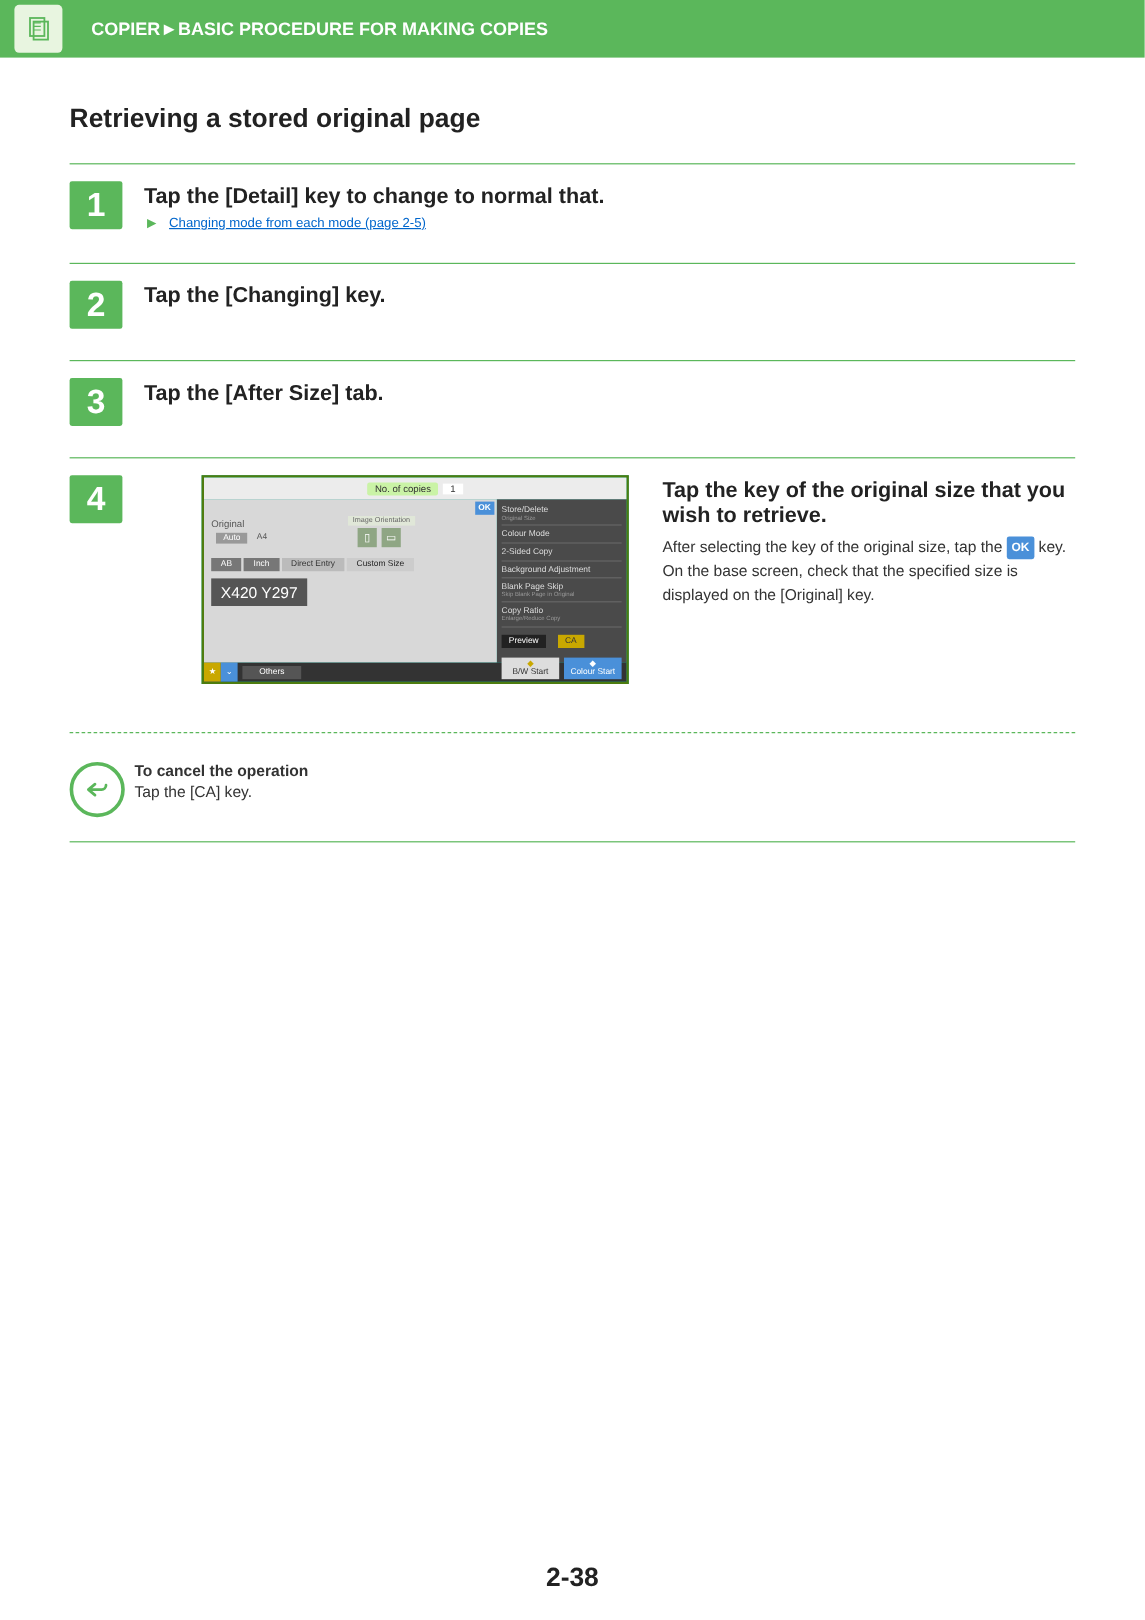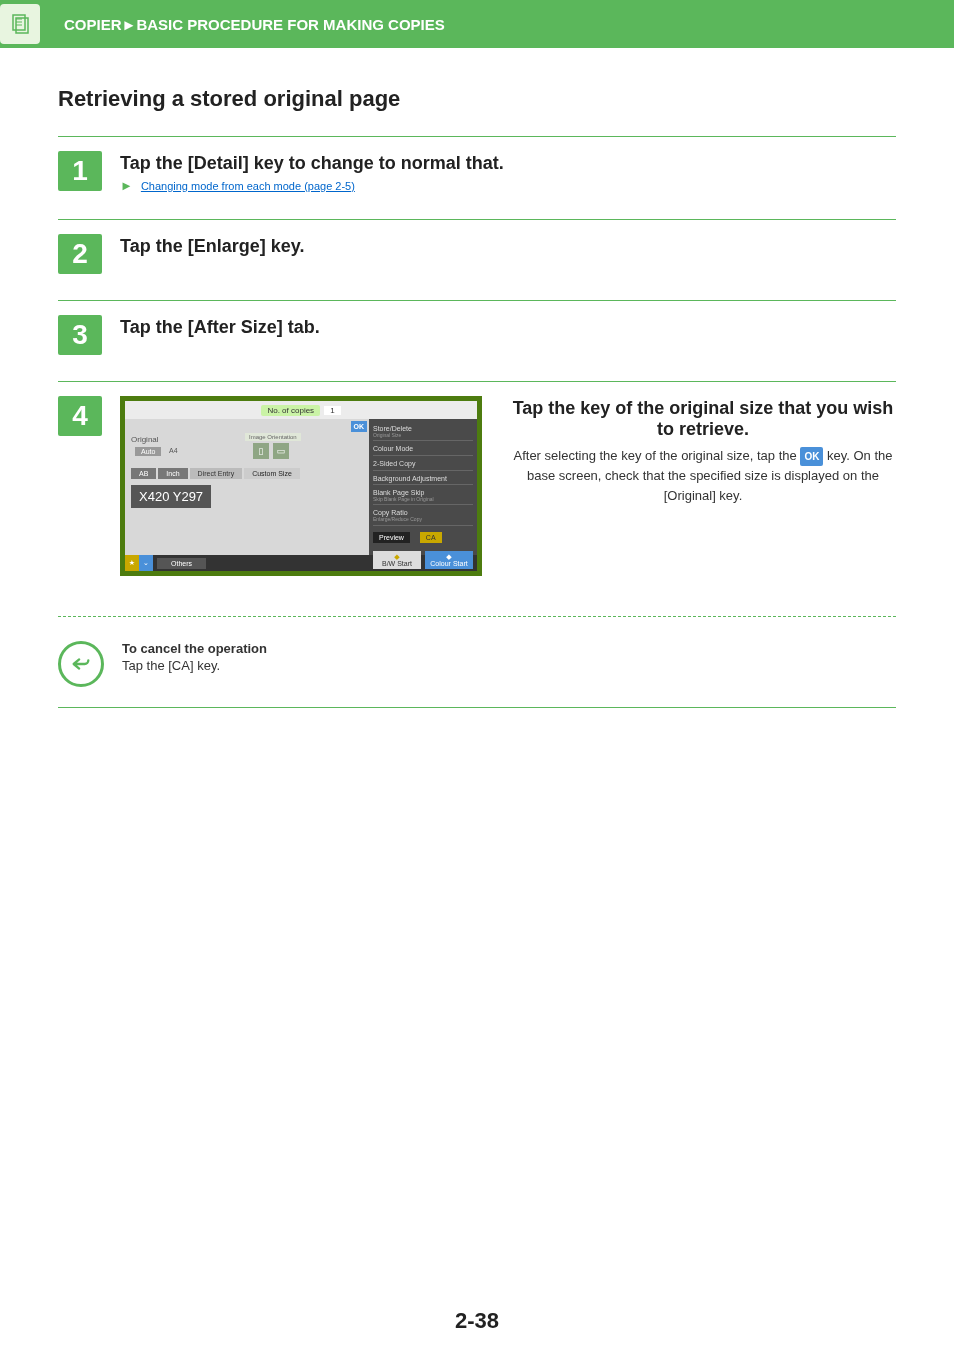--- a/index.html
+++ b/index.html
@@ -9,20 +9,21 @@
     color: #333;
     background: #fff;
     width: 954px;
   }
   .header-bar {
     background: #5bb75b;
     color: #fff;
     height: 48px;
     display: flex;
     align-items: center;
+    padding-left: 12px;
     font-weight: bold;
     font-size: 15px;
   }
   .header-icon {
     width: 40px;
     height: 40px;
     background: #e8f5e0;
     border-radius: 4px;
     display: flex;
     align-items: center;
@@ -88,25 +89,26 @@
   .arrow-green { color: #5bb75b; font-size: 13px; }
   .step4-wrap {
     display: flex;
     align-items: flex-start;
     gap: 28px;
   }
   .screenshot {
     width: 352px;
     height: 170px;
     background: #14b8a6;
-    border: 5px solid #4d7c0f;
+    border: 2px solid #4d7c0f;
     position: relative;
     font-size: 8px;
     color: #333;
     flex-shrink: 0;
+    margin-left: 48px;
   }
   .sc-top {
     height: 18px;
     background: #ececec;
     display: flex;
     align-items: center;
     justify-content: center;
     position: relative;
   }
   .sc-copies {
@@ -182,40 +184,40 @@
     color: #fff;
   }
   .sc-star { background:#c9a800; width:14px; height:16px; display:flex; align-items:center; justify-content:center; }
   .sc-dn { background:#4a90d9; width:14px; height:16px; display:flex; align-items:center; justify-content:center; }
   .sc-others { background:#555; padding:2px 14px; margin-left:4px; }
   .sc-preview { background:#222; color:#fff; padding:2px 6px; font-size:7px; margin-top:4px; display:inline-block; }
   .sc-ca { background:#c9a800; color:#333; padding:2px 6px; font-size:7px; margin-left:8px; display:inline-block; }
   .sc-start-row { display:flex; gap:4px; margin-top:6px; }
   .sc-bw { background:#ddd; color:#333; padding:2px 4px; font-size:7px; flex:1; text-align:center; line-height:1; }
   .sc-col { background:#4a90d9; color:#fff; padding:2px 4px; font-size:7px; flex:1; text-align:center; line-height:1; }
-  .step4-text { flex: 1; text-align: center; }
+  .step4-text { flex: 1; }
   .step4-text .desc {
     font-size: 13px;
     line-height: 1.5;
     margin-top: 6px;
   }
   .ok-key {
     display: inline-block;
     background: #4a90d9;
     color: #fff;
     font-size: 10px;
     padding: 2px 4px;
     border-radius: 2px;
     vertical-align: middle;
     font-weight: bold;
   }
   .note-row {
     display: flex;
     align-items: flex-start;
-    gap: 18px;
+    gap: 8px;
     padding: 10px 0 20px 0;
   }
   .note-icon {
     width: 40px;
     height: 40px;
     border: 3px solid #5bb75b;
     border-radius: 50%;
     display: flex;
     align-items: center;
     justify-content: center;
@@ -272,21 +274,21 @@
         <a href="#" class="sub-link">Changing mode from each mode (page 2-5)</a>
       </div>
     </div>
   </div>
 
   <hr class="full">
 
   <div class="step">
     <div class="step-num">2</div>
     <div class="step-body">
-      <div class="step-heading">Tap the [Enlarge] key.</div>
+      <div class="step-heading">Tap the [Changing] key.</div>
     </div>
   </div>
 
   <hr class="full">
 
   <div class="step">
     <div class="step-num">3</div>
     <div class="step-body">
       <div class="step-heading">Tap the [After Size] tab.</div>
     </div>

